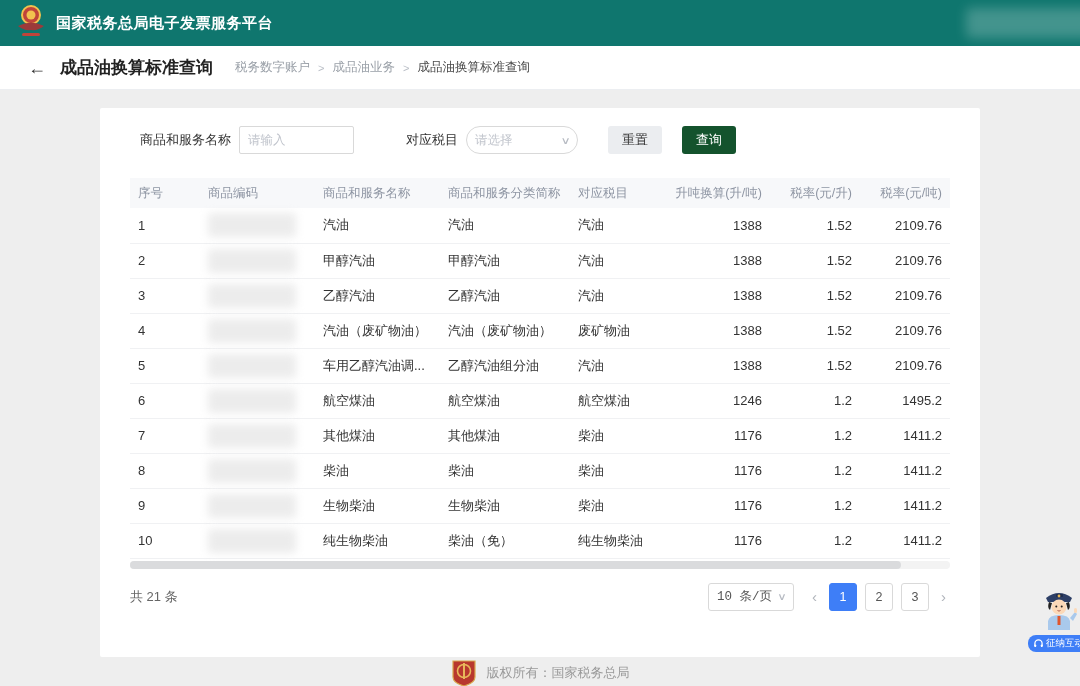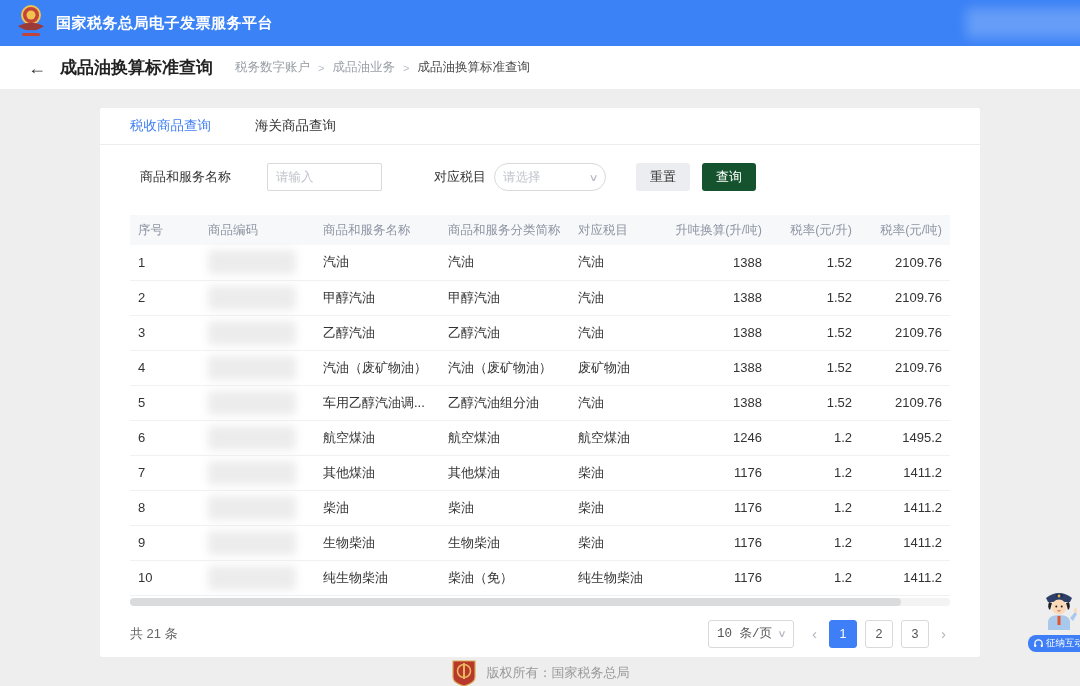--- a/index.html
+++ b/index.html
@@ -3,21 +3,21 @@
 <meta charset="utf-8">
 <style>
   * { margin:0; padding:0; box-sizing:border-box; }
   html,body { width:1080px; height:686px; overflow:hidden; }
   body {
     font-family:"Liberation Sans","DejaVu Sans",sans-serif;
     background:#eeeeee; color:#333; position:relative; font-size:13px;
   }
   
   .topbar {
-    height:46px; background:#3b82f6; display:flex; align-items:center;
+    height:46px; background:#0f766e; display:flex; align-items:center;
     justify-content:space-between; padding:0 14px; position:relative;
   }
   .brand { display:flex; align-items:center; gap:8px; }
   .brand-title { color:#fff; font-size:15px; font-weight:bold; letter-spacing:.5px; }
   .user-blur {
     position:absolute; right:-14px; top:8px; width:128px; height:30px;
     background:rgba(255,255,255,.22); filter:blur(6px); border-radius:4px;
   }
   
   .subheader {
@@ -38,35 +38,34 @@
   .tabbar { display:flex; gap:44px; padding:0 30px; border-bottom:1px solid #ebedf0; height:37px; align-items:center; }
   .tab { font-size:13.5px; color:#333; cursor:pointer; height:100%; display:flex; align-items:center; }
   .tab.active { color:#3e7ef7; }
   
   .filters { display:flex; align-items:center; padding:18px 30px 14px 40px; gap:8px; }
   .flabel { font-size:13px; color:#333; }
   .finput {
     width:115px; height:28px; border:1px solid #d9d9d9; border-radius:2px;
     padding:0 8px; font-size:12.5px; color:#333; outline:none;
     font-family:"Liberation Sans","DejaVu Sans",sans-serif;
-    margin-left:28px;
   }
   .finput::placeholder { color:#c0c4cc; }
   .fselect {
     width:112px; height:28px; border:1px solid #d9d9d9; border-radius:14px;
     display:flex; align-items:center; justify-content:space-between;
     padding:0 8px; color:#c0c4cc; font-size:12.5px; cursor:pointer; margin-right:22px;
   }
   .chevron { color:#b6bac2; font-size:10px; transform:scaleX(1.4); }
   .gap-lg { width:36px; }
   .btn {
     height:28px; border:none; border-radius:3px; font-size:13px; cursor:pointer;
     padding:0 14px; font-family:"Liberation Sans","DejaVu Sans",sans-serif;
   }
-  .btn-reset { background:#ebedf0; color:#333; margin-right:4px; }
+  .btn-reset { background:#ebedf0; color:#333; margin-right:12px; }
   .btn-query { background:#14532d; color:#fff; }
   
   .tablewrap { margin:10px 30px 0 30px; }
   table { width:820px; border-collapse:collapse; table-layout:fixed; }
   thead th {
     background:#f7f8fa; color:#8e95a3; font-weight:normal; font-size:12.5px;
     height:30px; text-align:left; padding:0 8px;
   }
   tbody td { height:35px; font-size:13px; color:#333; padding:0 8px; border-bottom:1px solid #f0f1f3; }
   th.num, td.num { text-align:right; }
@@ -126,24 +125,20 @@
     <span class="sep">&gt;</span>
     <span>成品油业务</span>
     <span class="sep">&gt;</span>
     <span class="current">成品油换算标准查询</span>
   </nav>
 </div>
 
 <div class="main">
   <section class="card">
 
-    <div class="tabbar">
-      <div class="tab active">税收商品查询</div>
-      <div class="tab">海关商品查询</div>
-    </div>
 
     <div class="filters">
       <span class="flabel">商品和服务名称</span>
       <input class="finput" placeholder="请输入" style="">
       <span class="gap-lg"></span>
       <span class="flabel">对应税目</span>
       <div class="fselect">
         <span>请选择</span>
         <span class="chevron">∨</span>
       </div>

